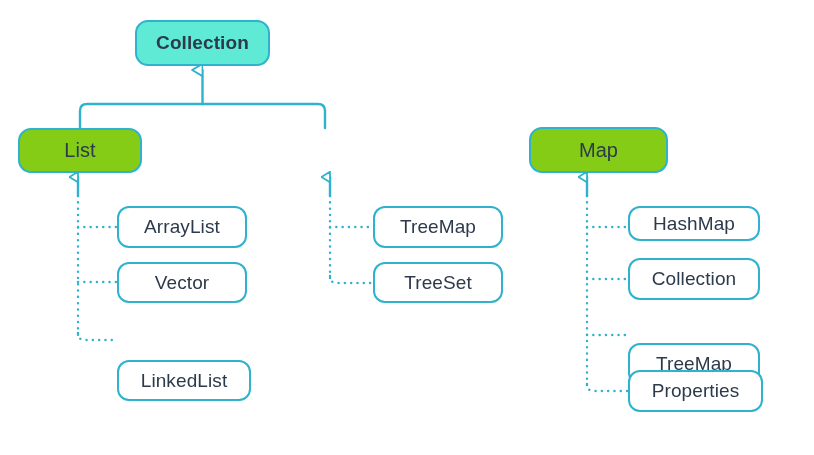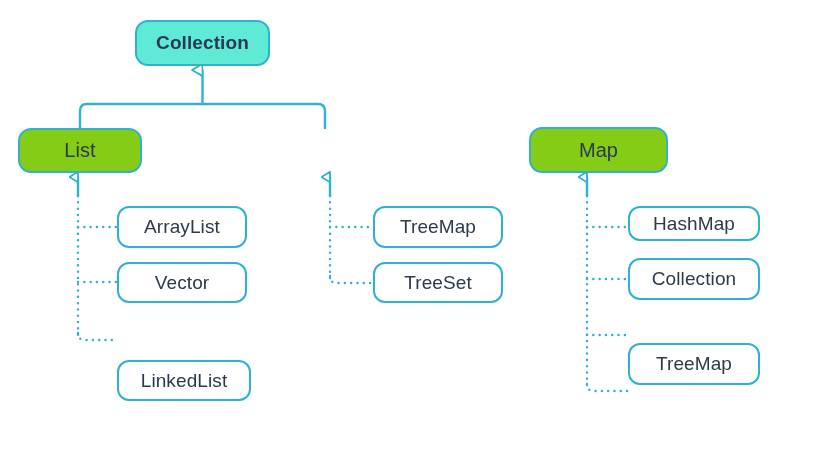--- a/index.html
+++ b/index.html
@@ -114,14 +114,15 @@
   <div class="node impl" style="left: 117px; top: 206px; width: 130px; height: 42px;">ArrayList</div>
   <div class="node impl" style="left: 117px; top: 262px; width: 130px; height: 41px;">Vector</div>
   <div class="node impl" style="left: 117px; top: 319px; width: 134px; height: 41px; margin-top: 41px;">LinkedList</div>
 
   <div class="node impl" style="left: 373px; top: 206px; width: 130px; height: 42px;">TreeMap</div>
   <div class="node impl" style="left: 373px; top: 262px; width: 130px; height: 41px;">TreeSet</div>
 
   <div class="node impl" style="left: 628px; top: 206px; width: 132px; height: 35px;">HashMap</div>
   <div class="node impl" style="left: 628px; top: 258px; width: 132px; height: 42px;">Collection</div>
   <div class="node impl" style="left: 628px; top: 314px; width: 132px; height: 42px; margin-top: 29px;">TreeMap</div>
+  <div class="node impl" style="left: 628px; top: 370px; width: 135px; height: 42px;">Properties</div>
 
 </div>
 
 </body></html>

